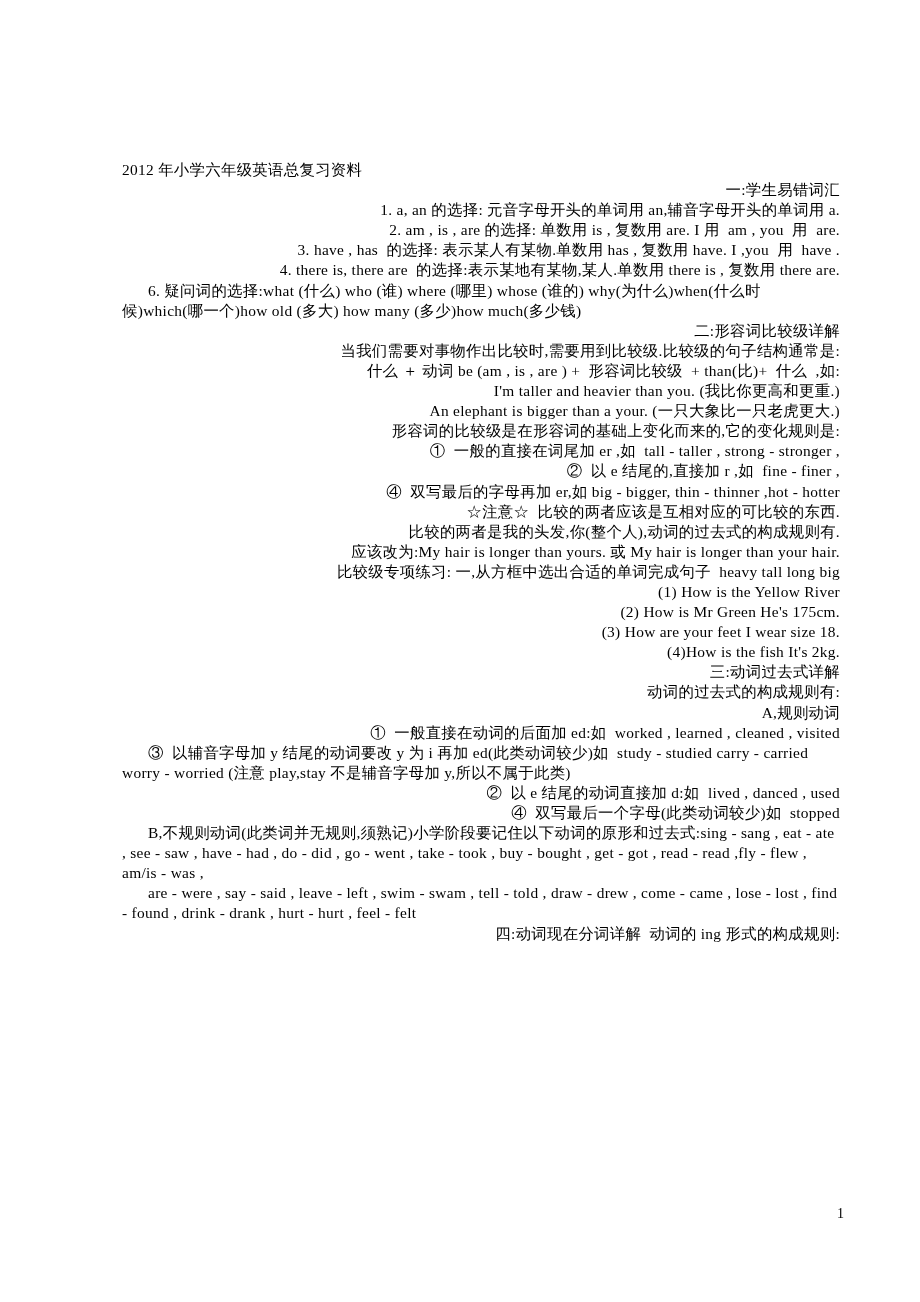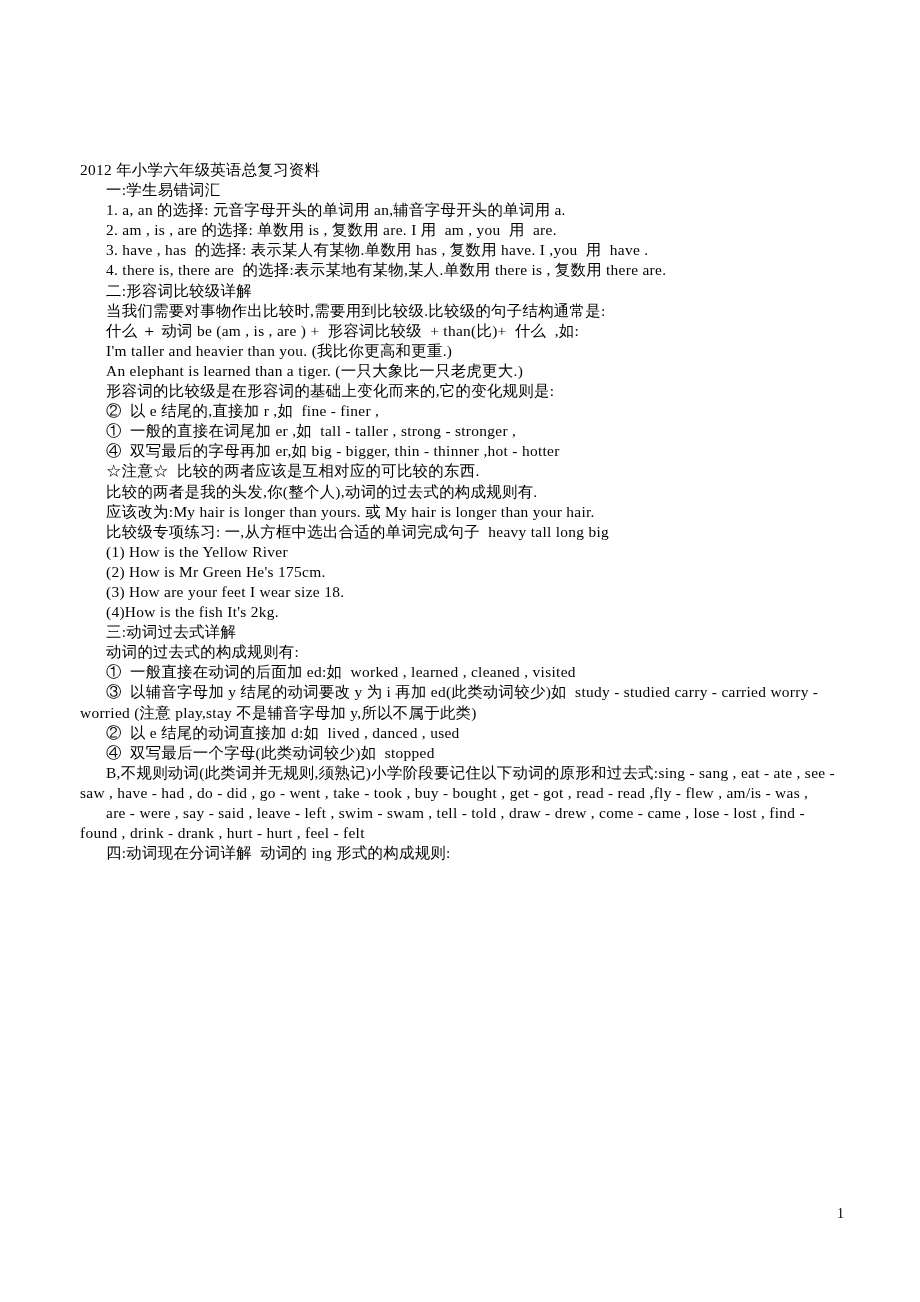--- a/index.html
+++ b/index.html
@@ -31,22 +31,23 @@
     width: 760px;
   }
   
   .para {
     font-size: 15.4px;
     line-height: 20.1px;
     white-space: pre-wrap;
     word-break: break-word;
     letter-spacing: 0.02em;
     text-indent: 0;
+    margin-left: 42px;
   }
-  .indent-1 { padding-left: 0px; text-indent: 26px; }
+  .indent-1 { padding-left: 0px; text-indent: 26px; text-align: right; }
   .indent-0 { padding-left: 0px; text-indent: 0px; }
   .hang { padding-left: 0px; text-indent: 26px; }
   .page-number {
     position: absolute;
     right: 76px;
     top: 1206px;
     font-size: 14px;
     line-height: 16px;
     font-family: "Liberation Serif", "DejaVu Serif", serif;
     color: #000000;
@@ -58,41 +59,43 @@
 <div class="page">
 
   <div class="doc-body">
 
     <div class="para indent-0">2012 年小学六年级英语总复习资料</div>
     <div class="para indent-1">一:学生易错词汇</div>
     <div class="para indent-1">1. a, an 的选择: 元音字母开头的单词用 an,辅音字母开头的单词用 a.</div>
     <div class="para indent-1">2. am , is , are 的选择: 单数用 is , 复数用 are. I 用  am , you  用  are.</div>
     <div class="para indent-1">3. have , has  的选择: 表示某人有某物.单数用 has , 复数用 have. I ,you  用  have .</div>
     <div class="para indent-1">4. there is, there are  的选择:表示某地有某物,某人.单数用 there is , 复数用 there are.</div>
+    <div class="para hang">6. 疑问词的选择:what (什么) who (谁) where (哪里) whose (谁的) why(为什么)when(什么时候)which(哪一个)how old (多大) how many (多少)how much(多少钱)</div>
 
     <div class="para indent-1">二:形容词比较级详解</div>
     <div class="para indent-1">当我们需要对事物作出比较时,需要用到比较级.比较级的句子结构通常是:</div>
     <div class="para indent-1">什么 ＋ 动词 be (am , is , are ) +  形容词比较级  + than(比)+  什么  ,如:</div>
     <div class="para indent-1">I'm taller and heavier than you. (我比你更高和更重.)</div>
-    <div class="para indent-1">An elephant is learned than a tiger. (一只大象比一只老虎更大.)</div>
+    <div class="para indent-1">An elephant is bigger than a your. (一只大象比一只老虎更大.)</div>
     <div class="para indent-1">形容词的比较级是在形容词的基础上变化而来的,它的变化规则是:</div>
+    <div class="para indent-1">①  一般的直接在词尾加 er ,如  tall - taller , strong - stronger ,</div>
     <div class="para indent-1">②  以 e 结尾的,直接加 r ,如  fine - finer ,</div>
-    <div class="para indent-1">①  一般的直接在词尾加 er ,如  tall - taller , strong - stronger ,</div>
     <div class="para indent-1">④  双写最后的字母再加 er,如 big - bigger, thin - thinner ,hot - hotter</div>
     <div class="para indent-1">☆注意☆  比较的两者应该是互相对应的可比较的东西.</div>
     <div class="para indent-1">比较的两者是我的头发,你(整个人),动词的过去式的构成规则有.</div>
     <div class="para indent-1">应该改为:My hair is longer than yours. 或 My hair is longer than your hair.</div>
     <div class="para indent-1">比较级专项练习: 一,从方框中选出合适的单词完成句子  heavy tall long big</div>
     <div class="para indent-1">(1) How is the Yellow River</div>
     <div class="para indent-1">(2) How is Mr Green He's 175cm.</div>
     <div class="para indent-1">(3) How are your feet I wear size 18.</div>
     <div class="para indent-1">(4)How is the fish It's 2kg.</div>
 
     <div class="para indent-1">三:动词过去式详解</div>
     <div class="para indent-1">动词的过去式的构成规则有:</div>
+    <div class="para indent-1">A,规则动词</div>
     <div class="para indent-1">①  一般直接在动词的后面加 ed:如  worked , learned , cleaned , visited</div>
     <div class="para hang">③  以辅音字母加 y 结尾的动词要改 y 为 i 再加 ed(此类动词较少)如  study - studied carry - carried worry - worried (注意 play,stay 不是辅音字母加 y,所以不属于此类)</div>
     <div class="para indent-1">②  以 e 结尾的动词直接加 d:如  lived , danced , used</div>
     <div class="para indent-1">④  双写最后一个字母(此类动词较少)如  stopped</div>
     <div class="para hang">B,不规则动词(此类词并无规则,须熟记)小学阶段要记住以下动词的原形和过去式:sing - sang , eat - ate , see - saw , have - had , do - did , go - went , take - took , buy - bought , get - got , read - read ,fly - flew , am/is - was ,</div>
     <div class="para hang">are - were , say - said , leave - left , swim - swam , tell - told , draw - drew , come - came , lose - lost , find - found , drink - drank , hurt - hurt , feel - felt</div>
     <div class="para indent-1">四:动词现在分词详解  动词的 ing 形式的构成规则:</div>
 
   </div>
 

